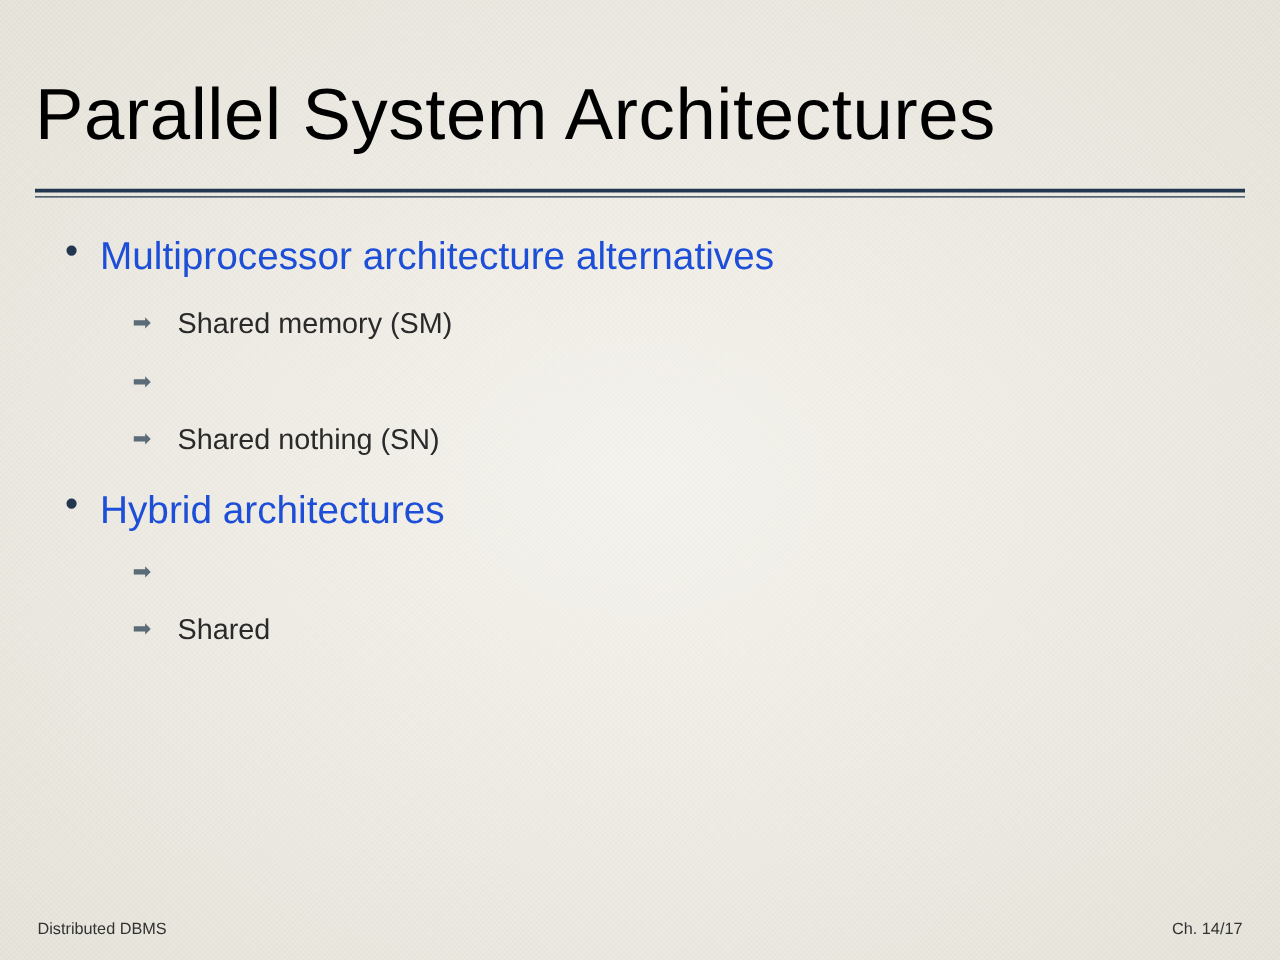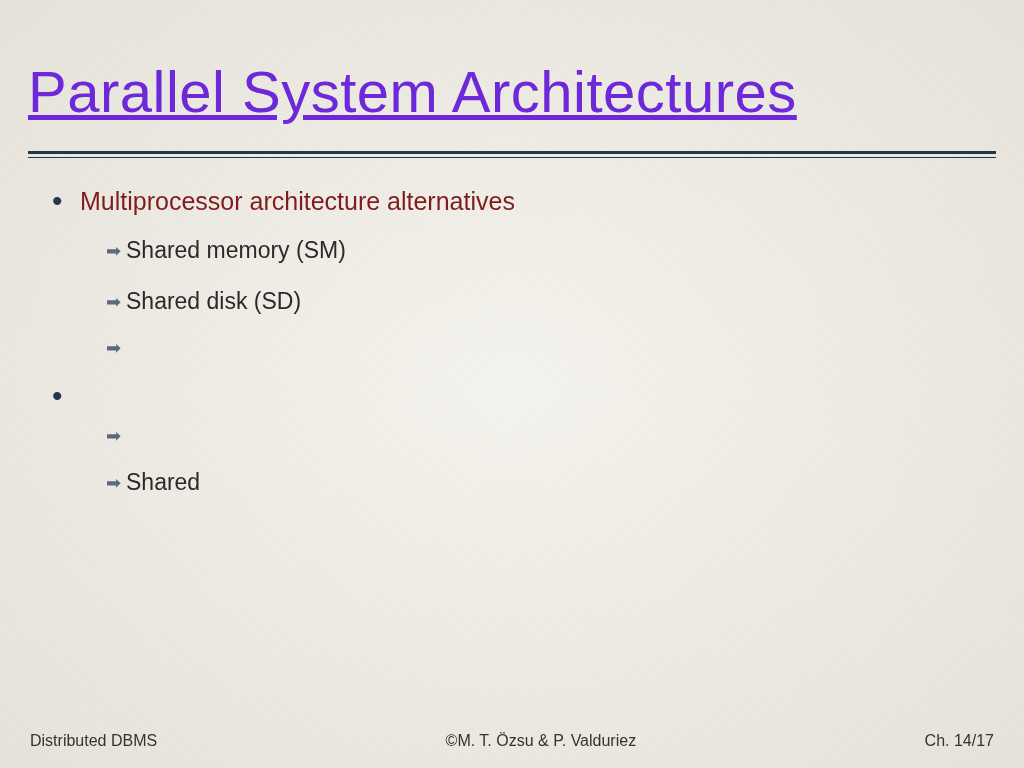--- a/index.html
+++ b/index.html
@@ -16,24 +16,23 @@
   }
   .slide {
     width: 100%;
     height: 100%;
     position: relative;
     padding: 58px 28px 0 28px;
   }
   .title {
     font-size: 58px;
     font-weight: 400;
-    color: #6d28d9;
+    color: #000000;
     letter-spacing: 0.5px;
     margin-bottom: 26px;
-    text-decoration: underline;
   }
   .divider {
     height: 0;
     border-top: 3px solid #22374f;
     border-bottom: 1px solid #22374f;
     padding-top: 3px;
     margin-bottom: 28px;
   }
   .content {
     padding-left: 24px;
@@ -45,22 +44,22 @@
   }
   .bullet-dot {
     font-size: 30px;
     line-height: 22px;
     color: #22374f;
     width: 28px;
     flex-shrink: 0;
     margin-top: 4px;
   }
   .bullet-text {
-    font-size: 25px;
-    color: #7f1d1d;
+    font-size: 31px;
+    color: #1d4ed8;
     line-height: 1.25;
   }
   .sub-list {
     padding-left: 54px;
     margin-bottom: 18px;
   }
   .sub-item {
     display: flex;
     align-items: center;
     margin-bottom: 24px;
@@ -68,32 +67,32 @@
   .arrow-icon {
     width: 20px;
     flex-shrink: 0;
     color: #5c6b78;
     font-size: 18px;
     line-height: 1;
   }
   .sub-text {
     font-size: 23px;
     color: #2a2a2a;
-    margin-left: 0;
+    margin-left: 16px;
   }
   .footer {
     position: absolute;
     bottom: 18px;
     left: 0;
     width: 100%;
     padding: 0 30px;
     display: flex;
     justify-content: space-between;
     align-items: flex-end;
-    font-size: 16px;
+    font-size: 13px;
     color: #333;
   }
   .footer-left { text-align: left; }
   .footer-center { text-align: center; flex: 1; }
   .footer-right { }
 </style>
 </head>
 <body>
 
 <div class="slide">
@@ -108,41 +107,41 @@
       <span class="bullet-dot">•</span>
       <span class="bullet-text">Multiprocessor architecture alternatives</span>
     </div>
     <div class="sub-list">
       <div class="sub-item">
         <span class="arrow-icon">➡</span>
         <span class="sub-text">Shared memory (SM)</span>
       </div>
       <div class="sub-item">
         <span class="arrow-icon">➡</span>
-        <span class="sub-text">Shared disk (SD)</span>
       </div>
       <div class="sub-item">
         <span class="arrow-icon">➡</span>
+        <span class="sub-text">Shared nothing (SN)</span>
       </div>
     </div>
 
     <div class="bullet-item">
       <span class="bullet-dot">•</span>
+      <span class="bullet-text">Hybrid architectures</span>
     </div>
     <div class="sub-list">
       <div class="sub-item">
         <span class="arrow-icon">➡</span>
       </div>
       <div class="sub-item">
         <span class="arrow-icon">➡</span>
         <span class="sub-text">Shared</span>
       </div>
     </div>
 
   </div>
 
   <div class="footer">
     <div class="footer-left">Distributed DBMS</div>
-    <div class="footer-center">©M. T. Özsu &amp; P. Valduriez</div>
     <div class="footer-right">Ch. 14/17</div>
   </div>
 
 </div>
 
 </body></html>

